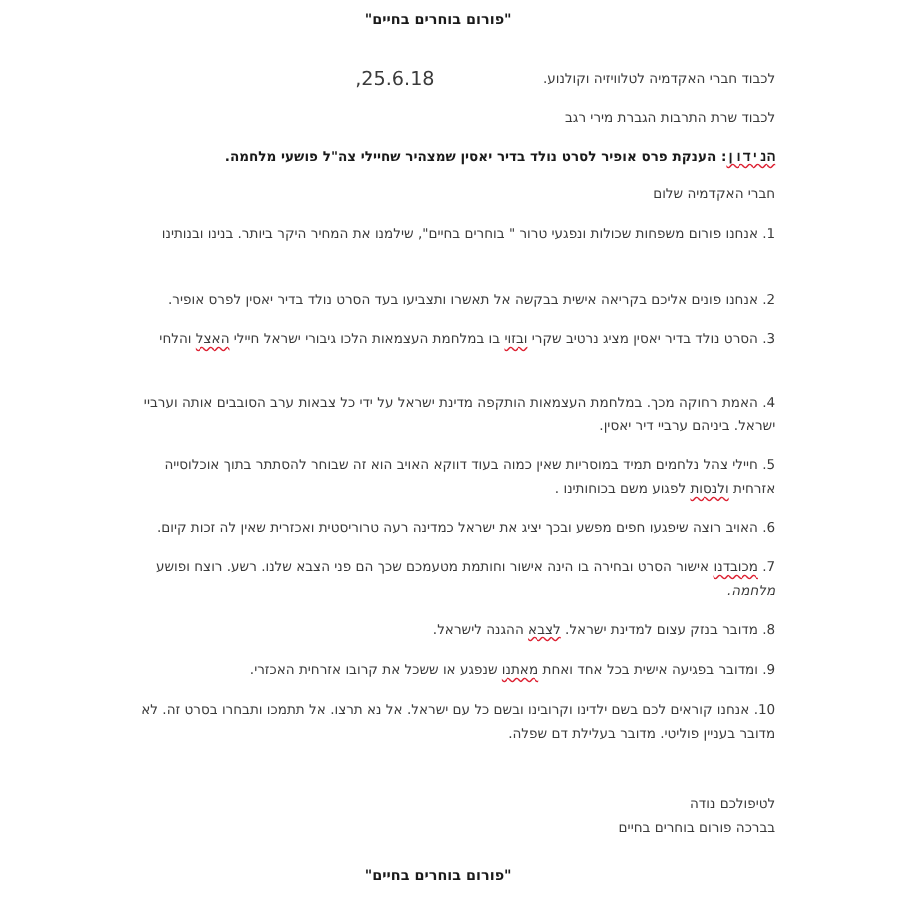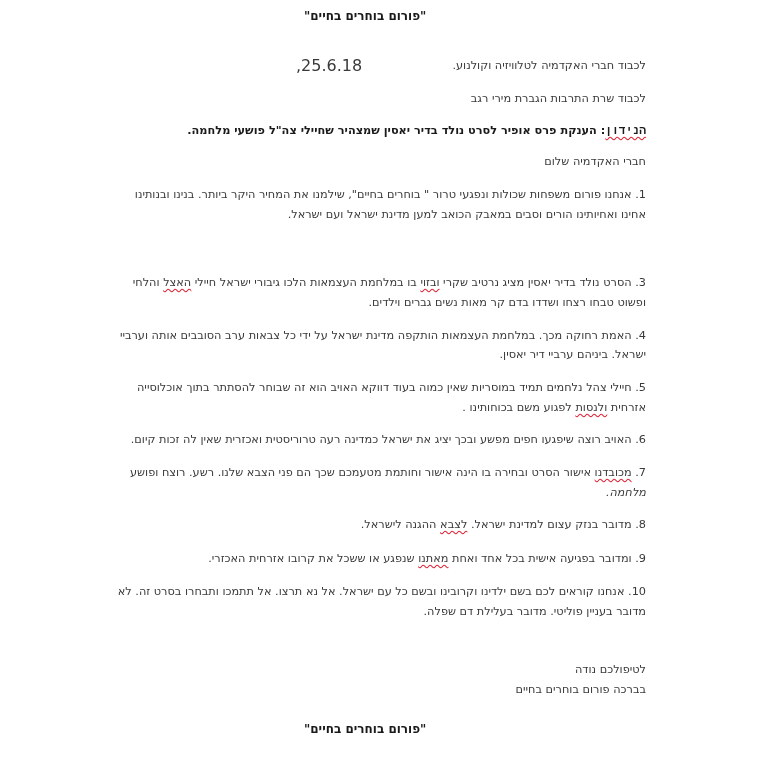--- a/index.html
+++ b/index.html
@@ -25,27 +25,26 @@
   <div class="date" style="left:296px; top:59px;">,25.6.18</div>
   <div class="line r" style="top:92px;">לכבוד שרת התרבות הגברת מירי רגב</div>
 
   <div class="line r bold" style="top:124px;">
     <span class="u sq">הנידון</span><span>: הענקת פרס אופיר לסרט נולד בדיר יאסין שמצהיר שחיילי צה"ל פושעי מלחמה.</span>
   </div>
 
   <div class="line r" style="top:155px;">חברי האקדמיה שלום</div>
 
   <div class="line r" style="top:188px;">1. אנחנו פורום משפחות שכולות ונפגעי טרור " בוחרים בחיים", שילמנו את המחיר היקר ביותר. בנינו ובנותינו</div>
-  <div class="line r" style="top:208px;">אחינו ואחיותינו הורים וסבים במאבק הכואב למען מדינת ישראל ועם ישראל.</div>
 
+  <div class="line r" style="top:243px;">2. אנחנו פונים אליכם בקריאה אישית בבקשה אל תאשרו ותצביעו בעד הסרט נולד בדיר יאסין לפרס אופיר.</div>
 
   <div class="line r" style="top:276px;">
     <span>3. הסרט נולד בדיר יאסין מציג נרטיב שקרי </span><span class="sq">ובזוי</span><span> בו במלחמת העצמאות הלכו גיבורי ישראל חיילי </span><span class="sq">האצל</span><span> והלחי</span>
   </div>
-  <div class="line r" style="top:296px;">ופשוט טבחו רצחו ושדדו בדם קר מאות נשים גברים וילדים.</div>
 
   <div class="line r" style="top:329px;">4. האמת רחוקה מכך. במלחמת העצמאות הותקפה מדינת ישראל על ידי כל צבאות ערב הסובבים אותה וערביי</div>
   <div class="line r" style="top:348px;">ישראל. ביניהם ערביי דיר יאסין.</div>
 
   <div class="line r" style="top:381px;">5. חיילי צהל נלחמים תמיד במוסריות שאין כמוה בעוד דווקא האויב הוא זה שבוחר להסתתר בתוך אוכלוסייה</div>
   <div class="line r" style="top:401px;">
     <span>אזרחית </span><span class="sq">ולנסות</span><span> לפגוע משם בכוחותינו .</span>
   </div>
 
   <div class="line r" style="top:433px;">6. האויב רוצה שיפגעו חפים מפשע ובכך יציג את ישראל כמדינה רעה טרוריסטית ואכזרית שאין לה זכות קיום.</div>

